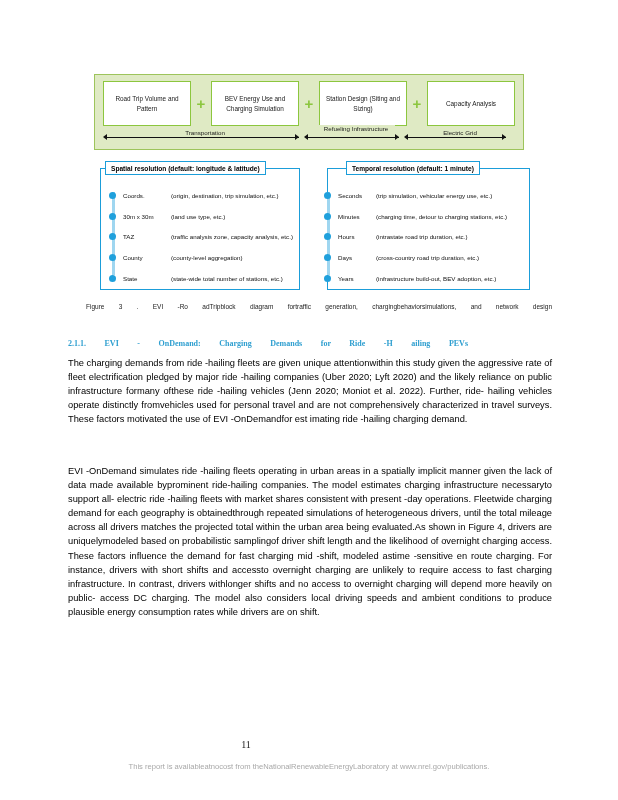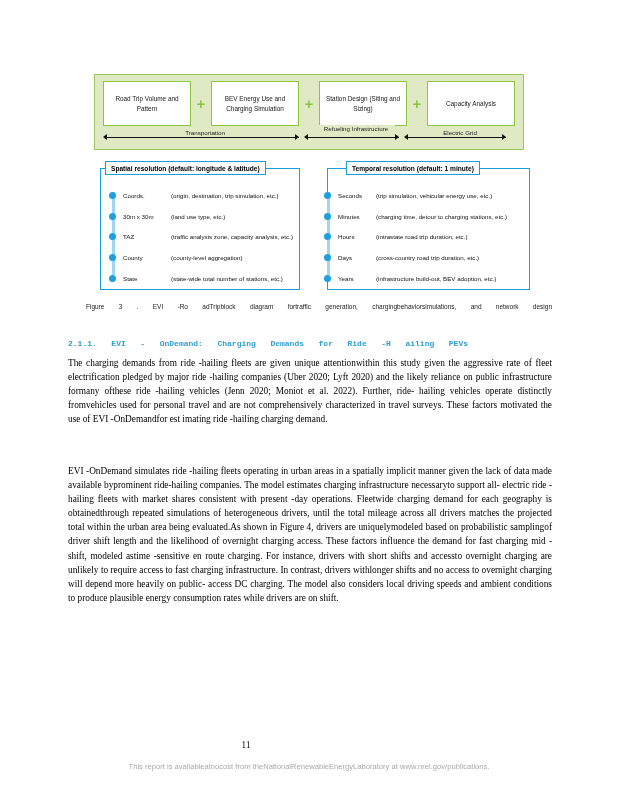--- a/index.html
+++ b/index.html
@@ -183,35 +183,35 @@
     text-align-last: justify;
     padding-left: 16px;
   }
 
   
   #section-heading {
     position: absolute;
     left: 68px;
     top: 339px;
     width: 400px;
-    font-family: Liberation Mono, monospace;
+    font-family: Liberation Serif, serif;
     font-size: 8px;
     font-weight: 700;
     color: #2f9fd0;
     text-align: justify;
     text-align-last: justify;
     white-space: normal;
   }
 
   
   .body-par {
     position: absolute;
     left: 68px;
     width: 484px;
-    font-family: Liberation Serif, serif;
+    font-family: Liberation Sans, sans-serif;
     font-size: 9.3px;
     line-height: 14.1px;
     color: #000;
     text-align: justify;
     text-align-last: left;
   }
   #paragraph-1 { top: 356px; }
   #paragraph-2 { top: 464px; }
 
   

